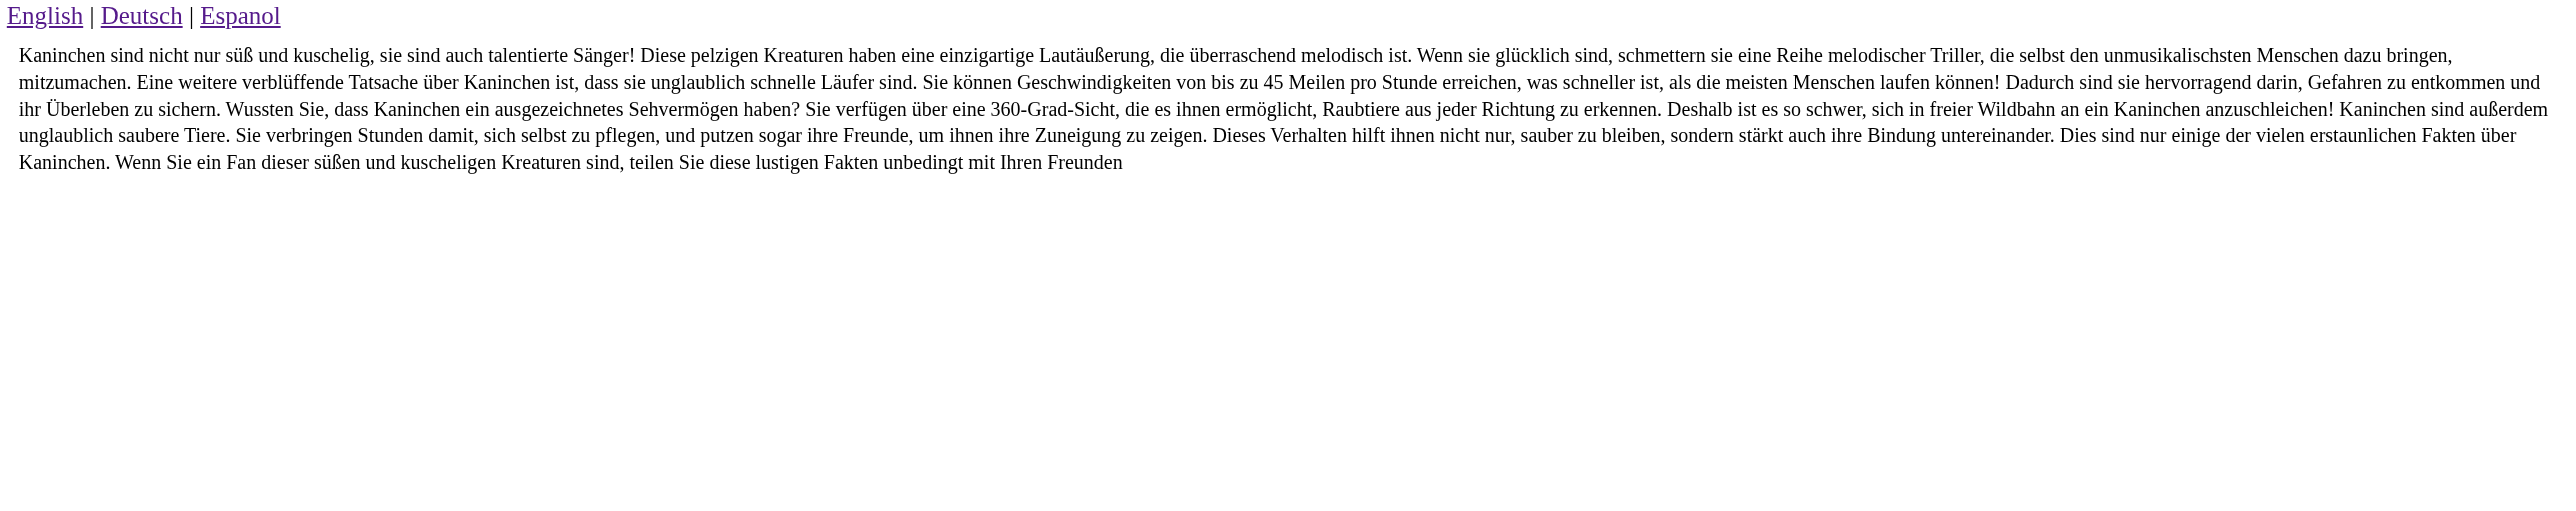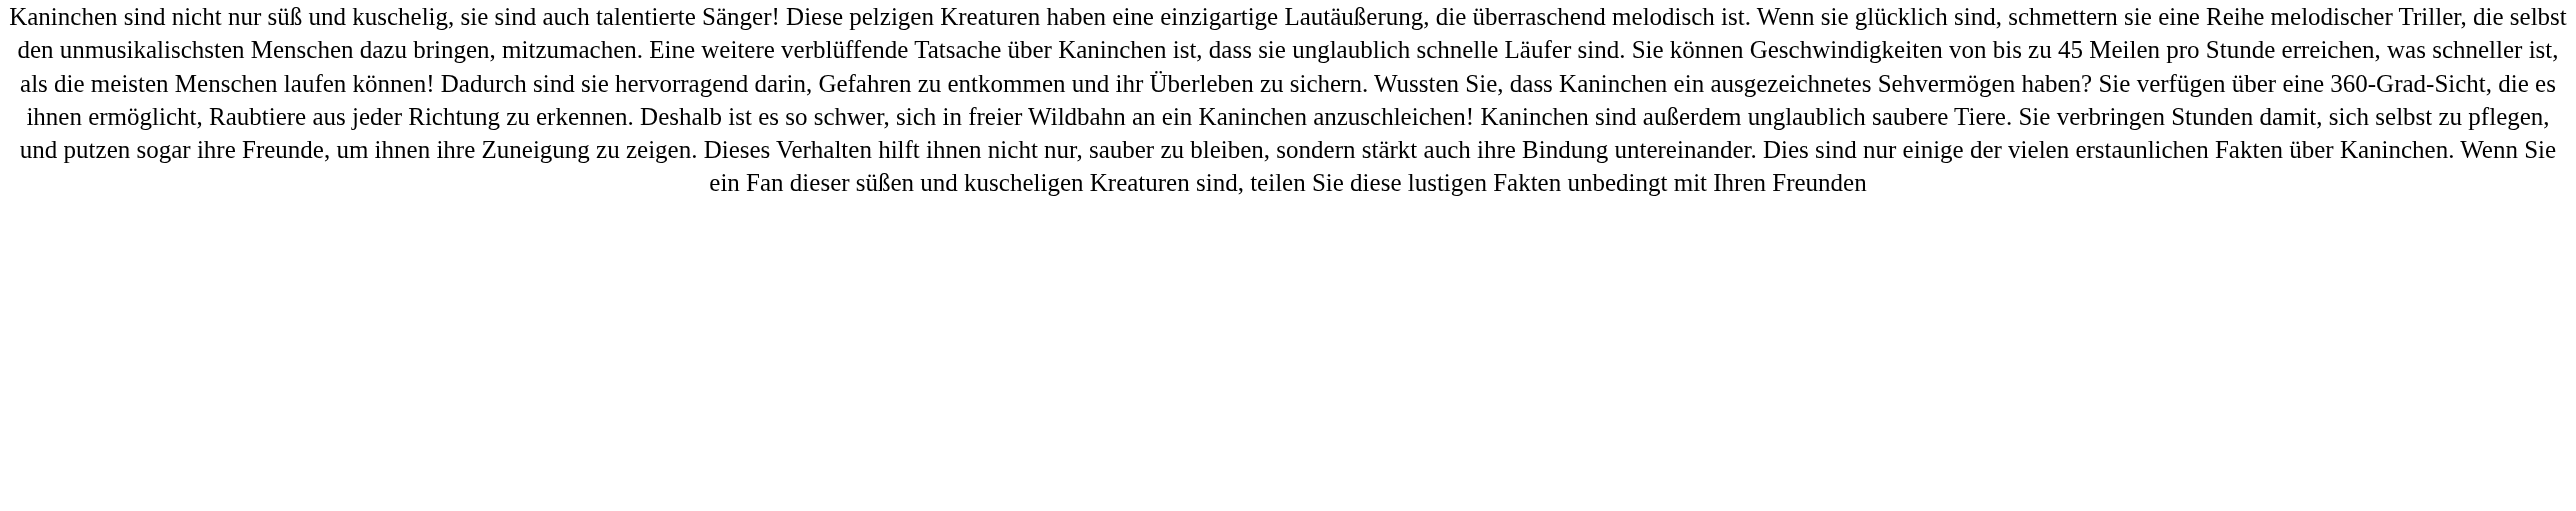--- a/index.html
+++ b/index.html
@@ -33,30 +33,33 @@
   }
   h1.page-title {
     font-family: "Liberation Serif", "DejaVu Serif", serif;
     font-size: 49px;
     font-weight: bold;
     margin: 34px 0 29px 0;
     line-height: 1.05;
     letter-spacing: 0;
   }
   p.body-text {
-    font-size: 25px;
+    font-size: 20px;
     line-height: 1.33;
-    margin: 0;
-    text-align: center;
+    margin: 12px;
+    text-align: left;
     max-width: 2564px;
   }
 </style>
 </head>
 <body>
 
 <div class="page">
 
+  <div class="lang-bar">
+    <a href="#">English</a><span class="lang-sep"> | </span><a href="#">Deutsch</a><span class="lang-sep"> | </span><a href="#">Espanol</a>
+  </div>
 
 
   <p class="body-text">Kaninchen sind nicht nur süß und kuschelig, sie sind auch talentierte Sänger! Diese pelzigen Kreaturen haben eine einzigartige Lautäußerung, die überraschend melodisch ist. Wenn sie glücklich sind, schmettern sie eine Reihe melodischer Triller, die selbst den unmusikalischsten Menschen dazu bringen, mitzumachen. Eine weitere verblüffende Tatsache über Kaninchen ist, dass sie unglaublich schnelle Läufer sind. Sie können Geschwindigkeiten von bis zu 45 Meilen pro Stunde erreichen, was schneller ist, als die meisten Menschen laufen können! Dadurch sind sie hervorragend darin, Gefahren zu entkommen und ihr Überleben zu sichern. Wussten Sie, dass Kaninchen ein ausgezeichnetes Sehvermögen haben? Sie verfügen über eine 360-Grad-Sicht, die es ihnen ermöglicht, Raubtiere aus jeder Richtung zu erkennen. Deshalb ist es so schwer, sich in freier Wildbahn an ein Kaninchen anzuschleichen! Kaninchen sind außerdem unglaublich saubere Tiere. Sie verbringen Stunden damit, sich selbst zu pflegen, und putzen sogar ihre Freunde, um ihnen ihre Zuneigung zu zeigen. Dieses Verhalten hilft ihnen nicht nur, sauber zu bleiben, sondern stärkt auch ihre Bindung untereinander. Dies sind nur einige der vielen erstaunlichen Fakten über Kaninchen. Wenn Sie ein Fan dieser süßen und kuscheligen Kreaturen sind, teilen Sie diese lustigen Fakten unbedingt mit Ihren Freunden</p>
 
 </div>
 
 
 </body></html>

